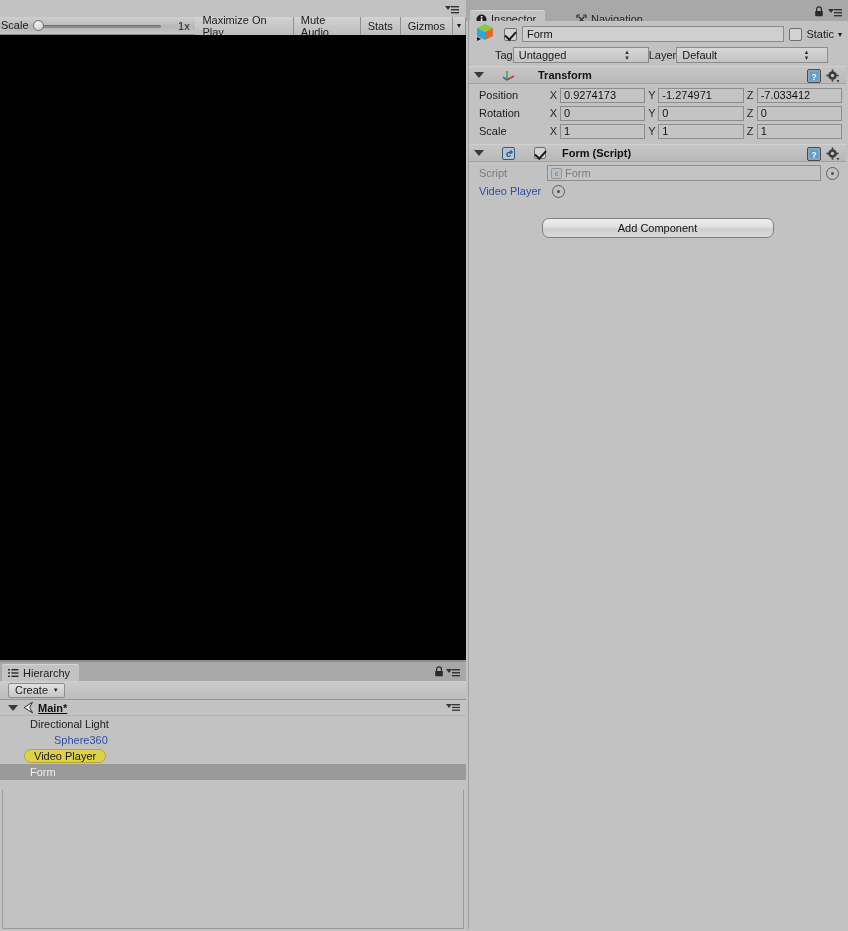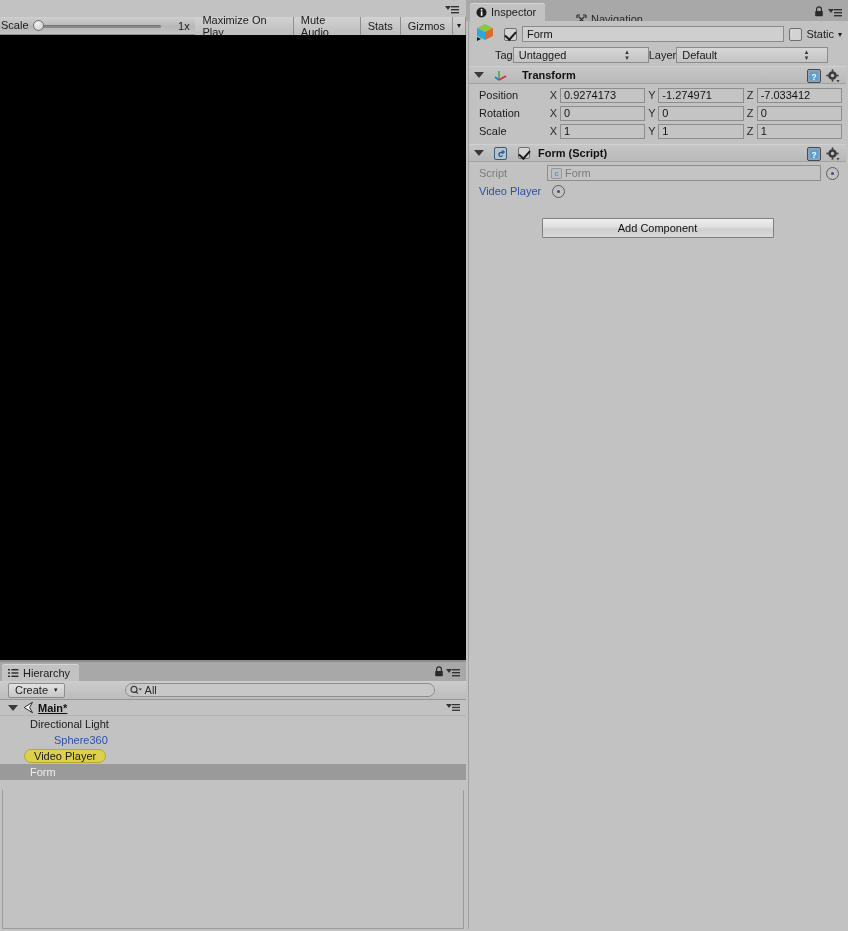--- a/index.html
+++ b/index.html
@@ -117,21 +117,21 @@
   .dropdown {
     height:16px; background: linear-gradient(to bottom,#d6d6d6,#c4c4c4);
     border:1px solid #8b8b8b; display:flex; align-items:center;
     padding-left:5px; padding-right:19px; font-size:11px; color:#161616; position:relative;
   }
   .dropdown .arrows { margin-left:auto; font-size:7px; line-height:6px; color:#333; text-align:center; }
 
   .comp-header {
     height:18px; background: linear-gradient(to bottom,#c6c6c6,#b9b9b9);
     border-top:1px solid #d0d0d0; border-bottom:1px solid #a2a2a2;
-    display:flex; align-items:center; padding-left:5px; gap:8px; position:relative;
+    display:flex; align-items:center; padding-left:5px; gap:16px; position:relative;
   }
   .comp-title { font-size:11px; font-weight:bold; color:#111; }
   .comp-icons { position:absolute; right:6px; top:2px; display:flex; gap:5px; align-items:center; }
   .foldout { width:0;height:0;border-left:5px solid transparent;border-right:5px solid transparent;
              border-top:6px solid #3a3a3a; margin-right:2px; }
 
   .comp-body { padding: 2px 4px 4px 4px; }
   .prop-row { display:flex; align-items:center; height:18px; }
   .prop-label { width:74px; font-size:11px; color:#1b1b1b; padding-left:6px; }
   .vec3 { display:flex; align-items:center; flex:1; gap:0; }
@@ -154,21 +154,21 @@
   .sel-dot::after { content:""; position:absolute; left:4px; top:4px; width:3px; height:3px;
              border-radius:50%; background:#4a4a6e; }
   .prop-label.link { color:#2d4fa8; }
   .prop-label.dim { color:#7c7c7c; }
 
   .add-comp-wrap { display:flex; justify-content:center; margin-top:14px; }
   .add-comp {
     width:232px; height:20px; display:flex; align-items:center; justify-content:center;
     font-size:11px; color:#101010;
     background: linear-gradient(to bottom,#eeeeee 0%, #e0e0e0 45%, #cfcfcf 55%, #d9d9d9 100%);
-    border:1px solid #7f7f7f; border-radius:1px;
+    border:1px solid #7f7f7f; border-radius:7px;
   }
   .icon-svg { display:block; }
 </style>
 </head>
 <body>
 
 <div class="root">
 
   <div class="gameview">
     <div class="gv-topstrip">
@@ -230,30 +230,20 @@
           <rect x="7" y="8" width="8" height="1.4" fill="#333"></rect>
         </svg>
       </span>
     </div>
 
     <div class="hier-toolbar">
       <div class="create-btn">
         <span>Create</span>
         <span style="font-size:7px">▾</span>
       </div>
-      <div class="search-field">
-        <span>
-          <svg class="icon-svg" width="13" height="10" viewBox="0 0 13 10">
-            <circle cx="4" cy="4.4" r="3" stroke="#3a3a3a" stroke-width="1.2" fill="none"></circle>
-            <line x1="6" y1="6.6" x2="8" y2="8.6" stroke="#3a3a3a" stroke-width="1.2"></line>
-            <polygon points="8.6,3.4 12,3.4 10.3,5.6" fill="#3a3a3a"></polygon>
-          </svg>
-        </span>
-        <span class="txt">All</span>
-      </div>
     </div>
 
     <div class="scene-row">
       <span class="foldout" style="margin-left:8px;"></span>
       <span style="margin-right:3px;margin-left:2px;">
         <svg class="icon-svg" width="13" height="13" viewBox="0 0 13 13">
           <polygon points="10.5,1.2 2.2,6.5 10.5,11.8 7.6,6.5" fill="#fff" stroke="#2a2a2a" stroke-width="1"></polygon>
         </svg>
       </span>
       <span>Main*</span>
@@ -280,21 +270,21 @@
       <div class="hier-item selected">
         <span>Form</span>
       </div>
     </div>
 
     <div class="hier-empty"></div>
   </div>
 
   <div class="inspector">
     <div class="insp-tabbar">
-      <div class="tab active" style="left:4px;top:3px;height:18px">
+      <div class="tab active" style="left:4px;top:10px;height:18px">
         <span>
           <svg class="icon-svg" width="11" height="11" viewBox="0 0 11 11">
             <circle cx="5.5" cy="5.5" r="5" fill="#1e1e1e"></circle>
             <rect x="4.8" y="2" width="1.6" height="1.6" fill="#fff"></rect>
             <rect x="4.8" y="4.4" width="1.6" height="4.4" fill="#fff"></rect>
           </svg>
         </span>
         <span>Inspector</span>
       </div>
       <div class="tab inactive" style="left:104px;top:10px;height:18px">

